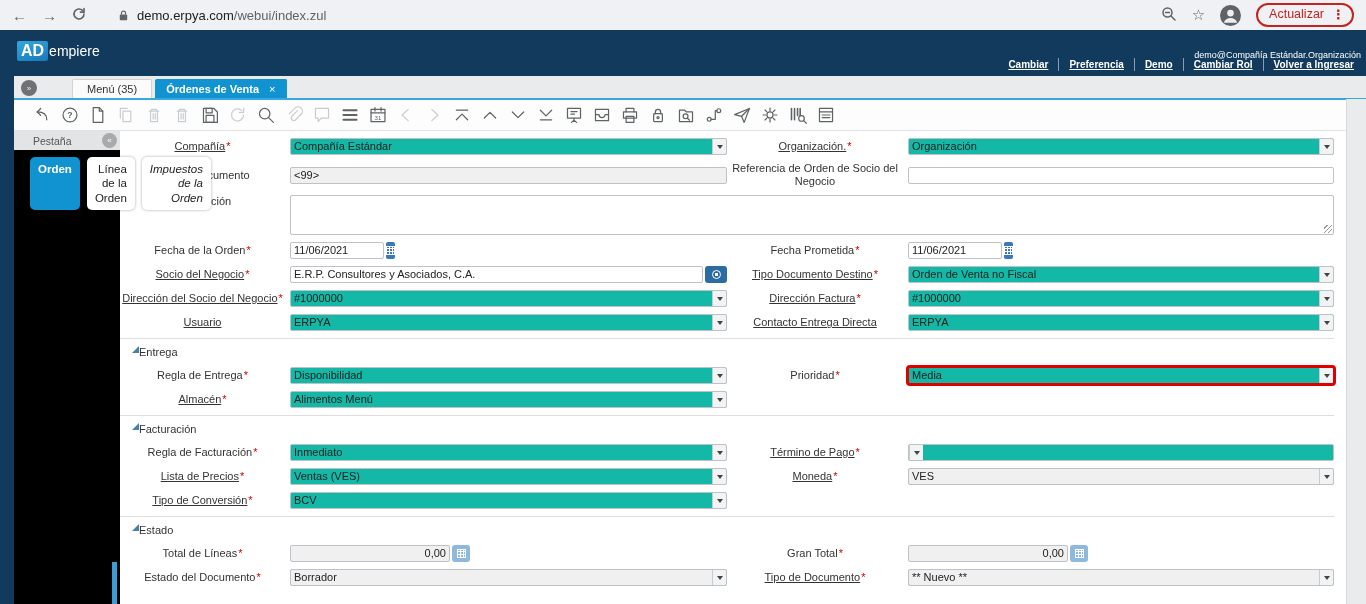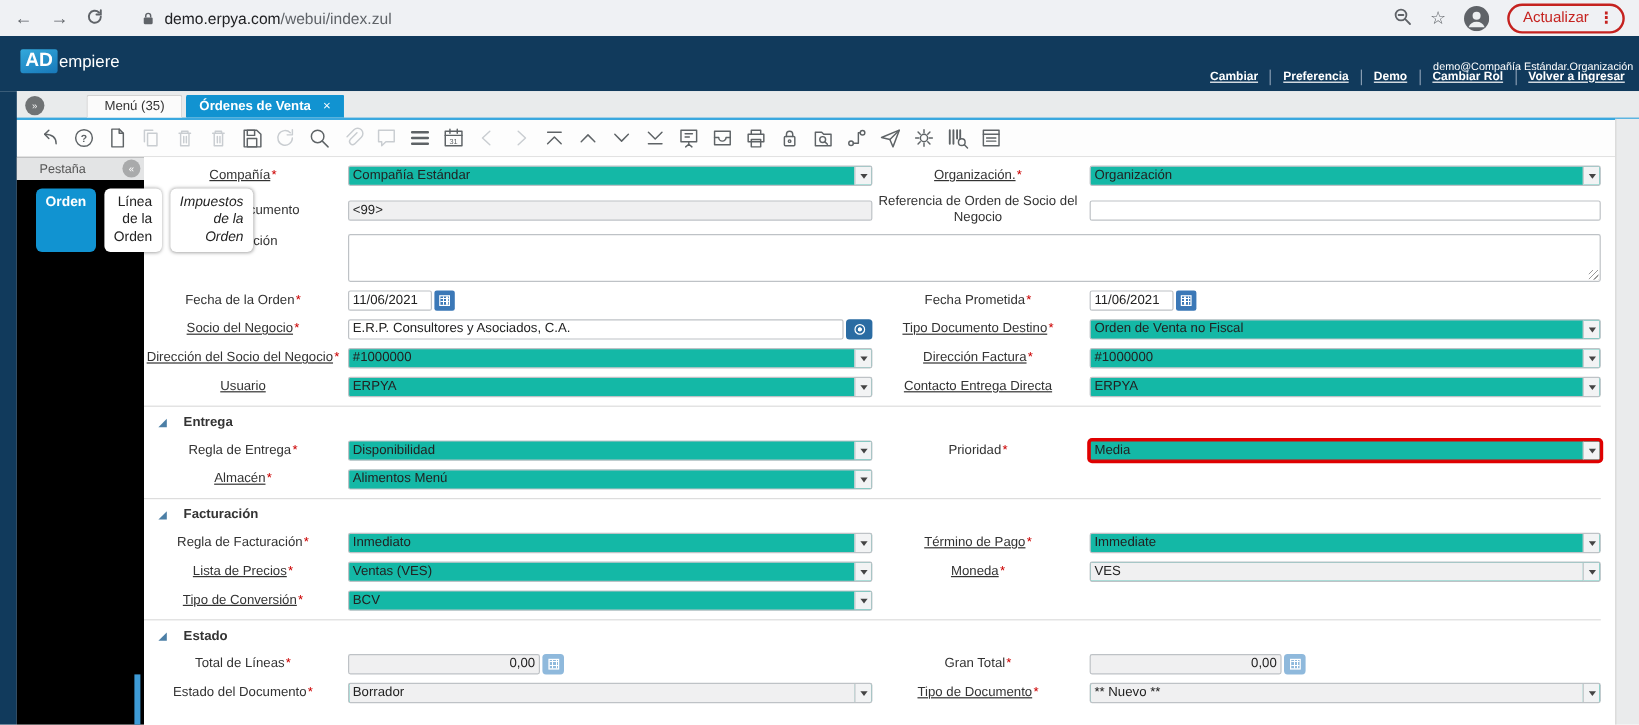--- a/index.html
+++ b/index.html
@@ -69,33 +69,33 @@
   .fld{flex:1;display:flex;height:17px;align-items:stretch}
   .combo{flex:1;display:flex;border:1px solid #BEC2C6;border-radius:2px;background:#14b8a6;overflow:hidden}
   .combo .val{flex:1;font-size:11px;padding:1px 3px;color:#222;white-space:nowrap;overflow:hidden}
   .combo .btn{width:14px;background:#F2F3F4;border-left:1px solid #C8CBCE;display:flex;align-items:center;justify-content:center;flex-shrink:0}
   .caret{width:0;height:0;border-left:3px solid transparent;border-right:3px solid transparent;border-top:4px solid #444}
   .combo.ro .val{background:#F0F0F1}
   .combo.alert{box-shadow:0 0 0 2px #E00000;border-color:#E00000}
   .tbox{flex:1;border:1px solid #BEC2C6;border-radius:2px;font-size:11px;padding:1px 3px;background:#fff;color:#222;white-space:nowrap;overflow:hidden}
   .tbox.ro{background:#F0F0F1}
   .datew{width:97px;display:flex;gap:2px;flex:none}
-  .datew .tbox{width:70px;flex:none}
+  .datew .tbox{width:94px;flex:none}
   .calbtn{width:17px;height:17px;background:#3B78B7;border-radius:2px;display:flex;align-items:center;justify-content:center}
   .grid-glyph{width:9px;height:9px;border:1px solid #fff;background:repeating-linear-gradient(0deg,transparent 0 2px,#fff 2px 3px),repeating-linear-gradient(90deg,transparent 0 2px,#fff 2px 3px)}
   .sbtn{width:22px;margin-left:2px;background:#2B6CA3;border-radius:3px;display:flex;align-items:center;justify-content:center;flex-shrink:0}
   .rec-glyph{width:9px;height:9px;border:1.5px solid #fff;border-radius:50%;background:radial-gradient(#fff 1.5px,transparent 2px)}
   .amtw{width:180px;display:flex;gap:2px;flex:none}
   .amtw .tbox{flex:1;text-align:right}
   .calcbtn{width:18px;height:17px;background:#8FB9DC;border-radius:3px;display:flex;align-items:center;justify-content:center}
   .ta{flex:1;height:40px;border:1px solid #BEC2C6;border-radius:2px;position:relative;background:#fff}
   .ta::after{content:"";position:absolute;right:1px;bottom:1px;width:8px;height:8px;background:repeating-linear-gradient(135deg,transparent 0 2px,#999 2px 3px)}
   .desc-row .fld{height:40px}
   .sep{border-top:1px solid #DDDDDD;margin-top:3px}
-  .sect{display:flex;align-items:center;gap:14px;padding:7px 0 9px 12px;font-size:11px;font-weight:bold;color:#333}
+  .sect{display:flex;gap:0;padding:7px 0 9px 12px;font-size:11px;font-weight:normal;color:#333}
   .tri{width:0;height:0;border-bottom:7px solid #4C7FA6;border-left:7px solid transparent}
 </style>
 </head>
 <body>
 
 <div class="browser">
   <span class="nav-ic">←</span>
   <span class="nav-ic">→</span>
   <span class="nav-ic reload"><svg viewBox="0 0 14 14">
         <path d="M12 7a5 5 0 1 1-1.5-3.6"></path>
@@ -555,21 +555,20 @@
               <div class="btn">
                 <span class="caret"></span>
               </div>
             </div>
           </div>
       </div>
       <div class="half r">
         <span class="lbl u"><span class="lt">Término de Pago</span><span class="req">*</span></span>
         <div class="fld">
             <div class="combo">
-              <div class="val">Immediate</div>
               <div class="btn">
                 <span class="caret"></span>
               </div>
             </div>
           </div>
       </div>
     </div>
 
     <div class="frow">
       <div class="half">

